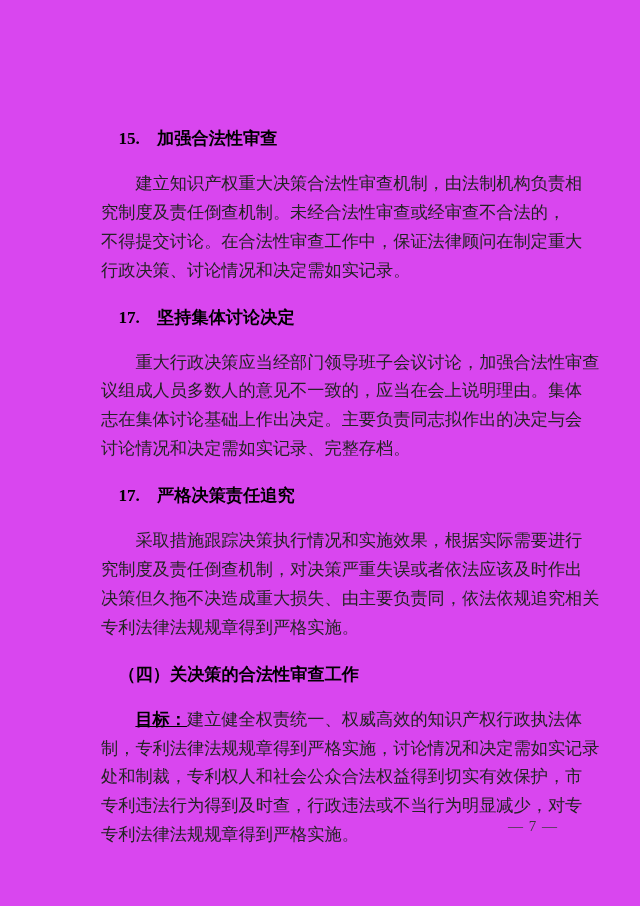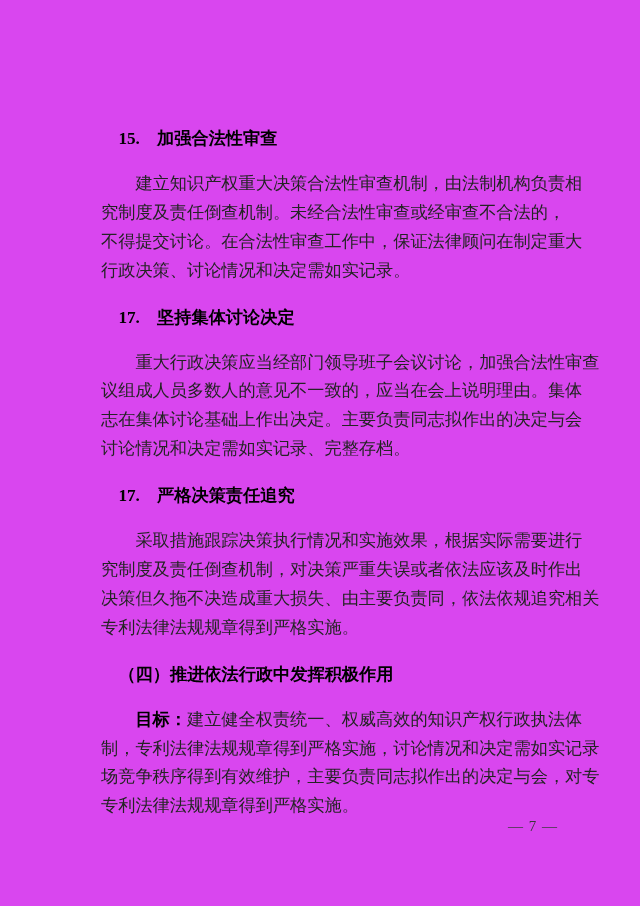--- a/index.html
+++ b/index.html
@@ -28,21 +28,21 @@
   .sec:first-child .heading{margin-top:0;}
   .para{margin:17px;}
   .line{
     font-size:17.2px;
     line-height:28.9px;
     height:28.9px;
     white-space:nowrap;
     color:#242424;
   }
   .para .line:first-child{text-indent:2em;}
-  .lead{font-weight:700;color:#000000;}
+  .lead{font-weight:700;color:#000000;text-decoration:underline;}
   .page-number{
     position:absolute;
     top:818px;
     right:82px;
     font-size:15px;
     color:#3a3a3a;
     letter-spacing:1px;
     white-space:nowrap;
   }
 </style>
@@ -76,25 +76,26 @@
       <h2 class="heading">17.　严格决策责任追究</h2>
       <div class="para">
           <div class="line">采取措施跟踪决策执行情况和实施效果，根据实际需要进行</div>
           <div class="line">究制度及责任倒查机制，对决策严重失误或者依法应该及时作出</div>
           <div class="line">决策但久拖不决造成重大损失、由主要负责同，依法依规追究相关</div>
           <div class="line">专利法律法规规章得到严格实施。</div>
         </div>
     </div>
 
     <div class="sec">
-      <h2 class="heading">（四）推进依法行政中发挥积极作用</h2>
+      <h2 class="heading">（四）关决策的合法性审查工作</h2>
       <div class="para">
           <div class="line"><b class="lead">目标：</b>建立健全权责统一、权威高效的知识产权行政执法体</div>
           <div class="line">制，专利法律法规规章得到严格实施，讨论情况和决定需如实记录</div>
-          <div class="line">场竞争秩序得到有效维护，主要负责同志拟作出的决定与会，对专</div>
+          <div class="line">处和制裁，专利权人和社会公众合法权益得到切实有效保护，市</div>
+          <div class="line">专利违法行为得到及时查，行政违法或不当行为明显减少，对专</div>
           <div class="line">专利法律法规规章得到严格实施。</div>
         </div>
     </div>
 
   </div>
 
   <div class="page-number">— 7 —</div>
 </div>
 
 </body></html>

